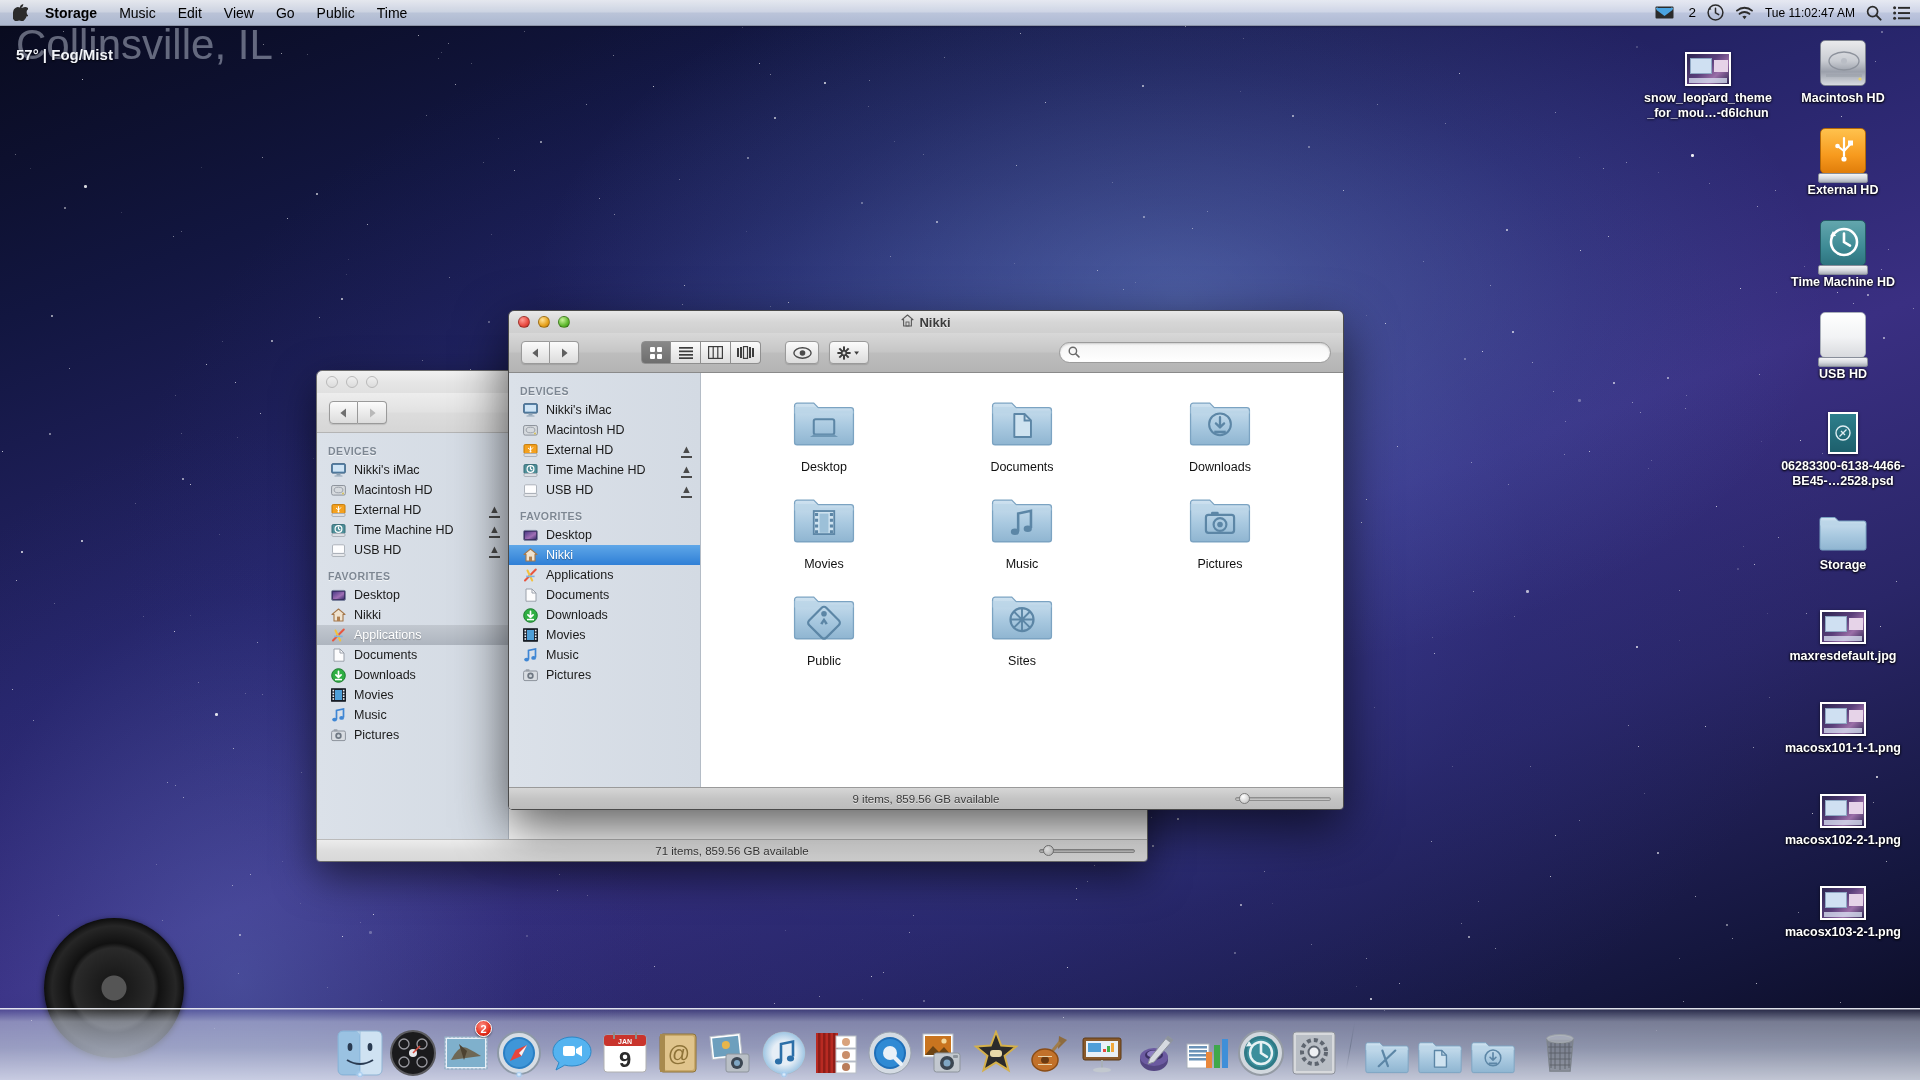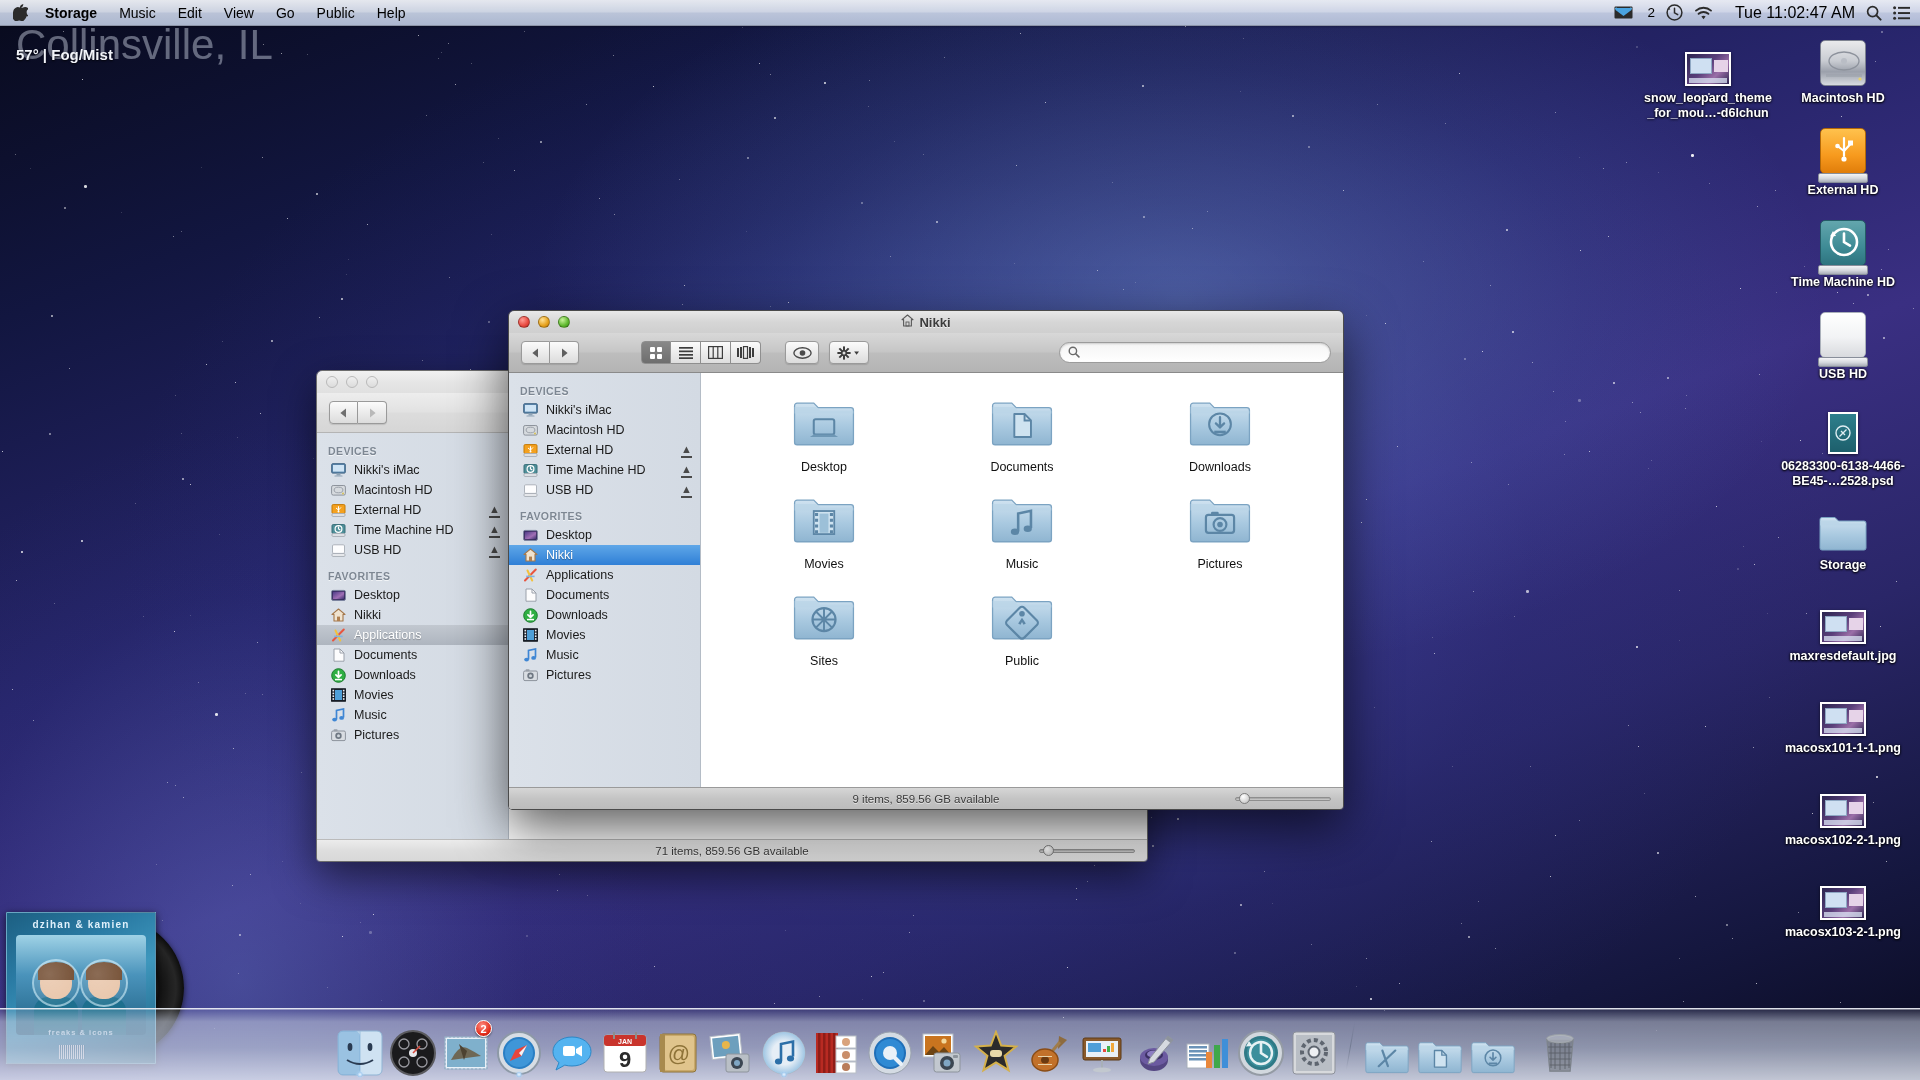--- a/index.html
+++ b/index.html
@@ -31,21 +31,21 @@
     box-shadow: 0 1px 2px rgba(0,0,0,0.25);
   }
   .apple-logo {
     width: 30px; display: flex; align-items: center; justify-content: center;
     padding-left: 10px; margin-right: 4px;
   }
   .menu-item { padding: 0 11px; height: 26px; line-height: 26px; cursor: default; white-space: nowrap; }
   .menu-item.bold { font-weight: bold; }
   .menubar-right { margin-left: auto; display: flex; align-items: center; padding-right: 10px; gap: 11px; }
   .mb-ico { display: flex; align-items: center; }
-  .mb-clock { font-size: 16px; white-space: nowrap; margin-left: 11px; }
+  .mb-clock { font-size: 12px; white-space: nowrap; }
   .mail-count { font-size: 13.5px; margin-left: 3px; }
 
   
   .weather { position: absolute; left: 16px; top: 22px; z-index: 5; pointer-events: none; }
   .weather-city {
     font-size: 42px; color: rgba(225,232,245,0.42); letter-spacing: 0px;
     line-height: 46px; font-weight: 300;
   }
   .weather-cond {
     font-size: 15px; color: #f2f4fa; font-weight: bold; margin-top: -22px;
@@ -684,21 +684,21 @@
         <path d="M10.3 0c.1 1-.3 2-.9 2.7-.6.7-1.6 1.3-2.5 1.2-.1-1 .4-2 .9-2.6C8.5.6 9.5.1 10.3 0zM13.6 12.3c-.4 1-.6 1.4-1.1 2.3-.8 1.2-1.9 2.7-3.2 2.7-1.2 0-1.5-.8-3.1-.8s-2 .8-3.1.8c-1.3 0-2.4-1.4-3.2-2.6C-.2 11.4-.4 7.4 1 5.3c1-1.5 2.5-2.4 3.9-2.4 1.5 0 2.4.8 3.6.8 1.2 0 1.9-.8 3.6-.8 1.3 0 2.6.7 3.6 1.9-3.1 1.7-2.6 6.2.9 7.5z" fill="#2b2b2b"></path>
       </svg>
   </div>
   <div id="menu-items" style="display:flex;align-items:center;">
       <div class="menu-item bold">Storage</div>
       <div class="menu-item">Music</div>
       <div class="menu-item">Edit</div>
       <div class="menu-item">View</div>
       <div class="menu-item">Go</div>
       <div class="menu-item">Public</div>
-      <div class="menu-item">Help</div>
+      <div class="menu-item">Time</div>
     </div>
   <div class="menubar-right">
     <div class="mb-ico">
       <svg width="19" height="13" viewBox="0 0 19 13">
           <rect x="0.5" y="0.5" width="18" height="12" rx="1" fill="#2b2b2b"></rect>
           <path d="M1.5 2l8 6 8-6" fill="none" stroke="#7ec8f5" stroke-width="1.6"></path>
           <path d="M1.5 2h16v2l-8 6-8-6z" fill="#4aa3e0"></path>
         </svg>
     </div>
     <span class="mail-count">2</span>
@@ -872,39 +872,20 @@
           <div style="position:absolute;left:27px;top:6px;width:14px;height:12px;background:#e6d3e8"></div>
           <div style="position:absolute;left:2px;bottom:1px;right:2px;height:5px;background:rgba(220,230,245,0.75)"></div>
         </div>
       </div>
       <div class="lbl">macosx103-2-1.png</div>
     </div>
   </div>
 
 <div class="album">
   <div class="album-disc"></div>
-  <div class="album-cover">
-    <div class="album-artist">dzihan &amp; kamien</div>
-    <div class="album-photo">
-      <div class="face" style="left:18px;">
-        <div class="body"></div>
-          <div class="head"></div>
-          <div class="hair"></div>
-          <div class="bubble"></div>
-      </div>
-      <div class="face" style="left:66px;">
-        <div class="body"></div>
-          <div class="head"></div>
-          <div class="hair"></div>
-          <div class="bubble"></div>
-      </div>
-    </div>
-    <div class="album-title">freaks &amp; icons</div>
-    <div class="album-barcode"></div>
-  </div>
 </div>
 
 <div class="fwin back">
   <div class="titlebar">
     <div class="lights">
       <div class="light off"></div>
       <div class="light off"></div>
       <div class="light off"></div>
     </div>
     <div class="wtitle"></div>
@@ -1453,49 +1434,49 @@
                 <rect x="14" y="16" width="22" height="14" rx="2" fill="none" stroke="#5c86a6" stroke-width="1.7"></rect>
                 <circle cx="25" cy="23.5" r="5" fill="none" stroke="#5c86a6" stroke-width="1.7"></circle>
                 <circle cx="25" cy="23.5" r="2.2" fill="#5c86a6"></circle>
                 <rect x="18" y="13.5" width="6" height="3" rx="1" fill="#5c86a6"></rect>
               </svg></div>
             <div class="lbl">Pictures</div>
           </div>
           <div class="fi">
             <div><svg width="64" height="52" viewBox="0 0 50 40">
                 <defs>
-                  <linearGradient id="fgsites-folder-icon" x1="0" y1="0" x2="0" y2="1">
-                    <stop offset="0%" stop-color="#cfe2f0"></stop>
-                    <stop offset="55%" stop-color="#a9c9e0"></stop>
-                    <stop offset="100%" stop-color="#8fb5d1"></stop>
-                  </linearGradient>
-                </defs>
-                <path d="M2 6.5a2 2 0 0 1 2-2h13l3.5 3.5H46a2 2 0 0 1 2 2v25a2 2 0 0 1-2 2H4a2 2 0 0 1-2-2z" fill="url(#fgsites-folder-icon)" stroke="#7ba3c2" stroke-width="1"></path>
-                <path d="M2 7.5h17l3 3h26v2H2z" fill="#b9d4e7" opacity="0.7"></path>
-                <circle cx="25" cy="22" r="9" fill="none" stroke="#5c86a6" stroke-width="1.7"></circle>
-                <path d="M25 13v18M16 22h18M18.7 15.7l12.6 12.6M31.3 15.7L18.7 28.3" stroke="#5c86a6" stroke-width="1.5"></path>
-              </svg></div>
-            <div class="lbl">Sites</div>
-          </div>
-          <div class="fi">
-            <div><svg width="64" height="52" viewBox="0 0 50 40">
-                <defs>
                   <linearGradient id="fgpublic-folder-icon" x1="0" y1="0" x2="0" y2="1">
                     <stop offset="0%" stop-color="#cfe2f0"></stop>
                     <stop offset="55%" stop-color="#a9c9e0"></stop>
                     <stop offset="100%" stop-color="#8fb5d1"></stop>
                   </linearGradient>
                 </defs>
                 <path d="M2 6.5a2 2 0 0 1 2-2h13l3.5 3.5H46a2 2 0 0 1 2 2v25a2 2 0 0 1-2 2H4a2 2 0 0 1-2-2z" fill="url(#fgpublic-folder-icon)" stroke="#7ba3c2" stroke-width="1"></path>
                 <path d="M2 7.5h17l3 3h26v2H2z" fill="#b9d4e7" opacity="0.7"></path>
                 <rect x="25" y="11" width="19" height="19" rx="2.5" transform="rotate(45 25 11)" fill="none" stroke="#5c86a6" stroke-width="1.7"></rect>
                 <circle cx="25" cy="17.5" r="2.2" fill="#5c86a6"></circle>
                 <path d="M25 20.5l-3 4.5 1.8 1 1.2-2 1.2 2 1.8-1z" fill="#5c86a6"></path>
               </svg></div>
             <div class="lbl">Public</div>
+          </div>
+          <div class="fi">
+            <div><svg width="64" height="52" viewBox="0 0 50 40">
+                <defs>
+                  <linearGradient id="fgsites-folder-icon" x1="0" y1="0" x2="0" y2="1">
+                    <stop offset="0%" stop-color="#cfe2f0"></stop>
+                    <stop offset="55%" stop-color="#a9c9e0"></stop>
+                    <stop offset="100%" stop-color="#8fb5d1"></stop>
+                  </linearGradient>
+                </defs>
+                <path d="M2 6.5a2 2 0 0 1 2-2h13l3.5 3.5H46a2 2 0 0 1 2 2v25a2 2 0 0 1-2 2H4a2 2 0 0 1-2-2z" fill="url(#fgsites-folder-icon)" stroke="#7ba3c2" stroke-width="1"></path>
+                <path d="M2 7.5h17l3 3h26v2H2z" fill="#b9d4e7" opacity="0.7"></path>
+                <circle cx="25" cy="22" r="9" fill="none" stroke="#5c86a6" stroke-width="1.7"></circle>
+                <path d="M25 13v18M16 22h18M18.7 15.7l12.6 12.6M31.3 15.7L18.7 28.3" stroke="#5c86a6" stroke-width="1.5"></path>
+              </svg></div>
+            <div class="lbl">Sites</div>
           </div>
         </div>
     </div>
   </div>
   <div class="statusbar">
     <span>9 items, 859.56 GB available</span>
     <div class="zoomslider">
       <div class="zs-track"></div>
       <div class="zs-knob"></div>
     </div>

